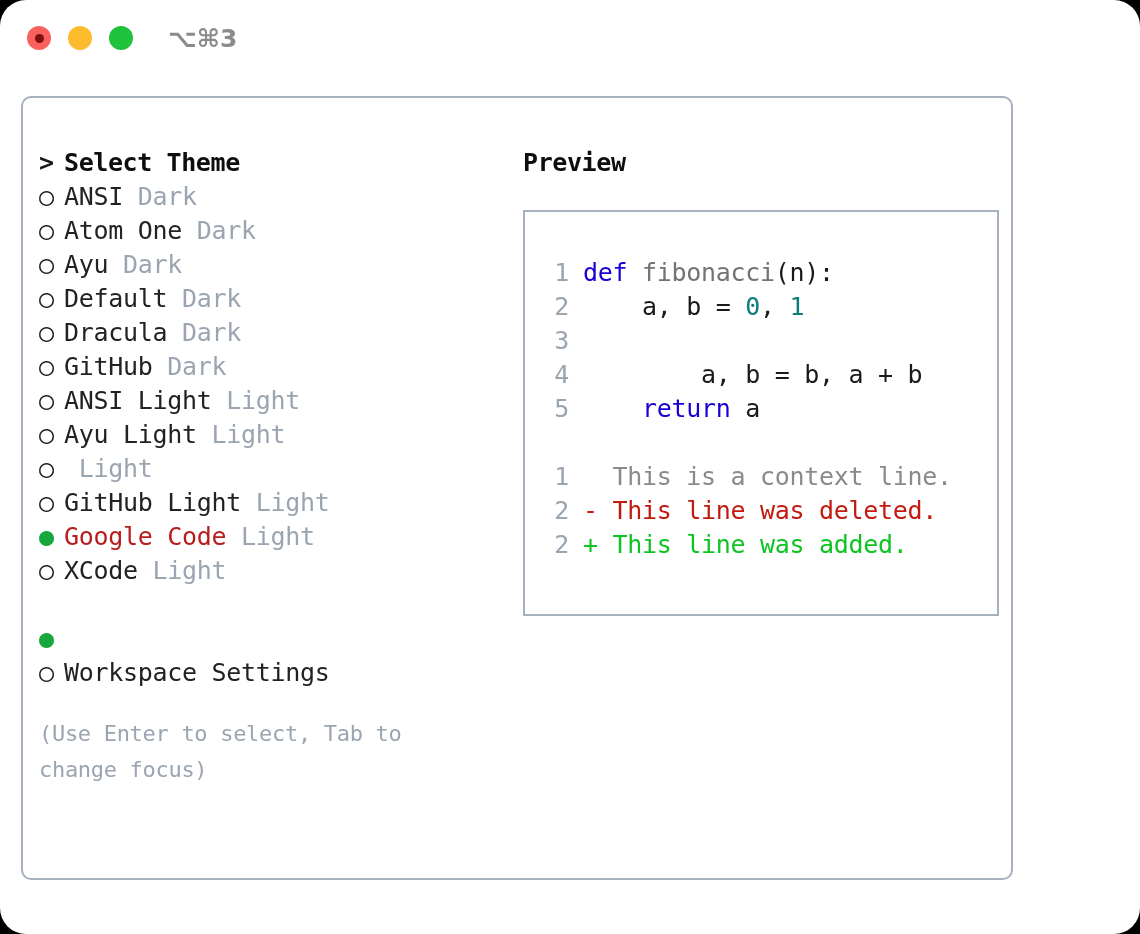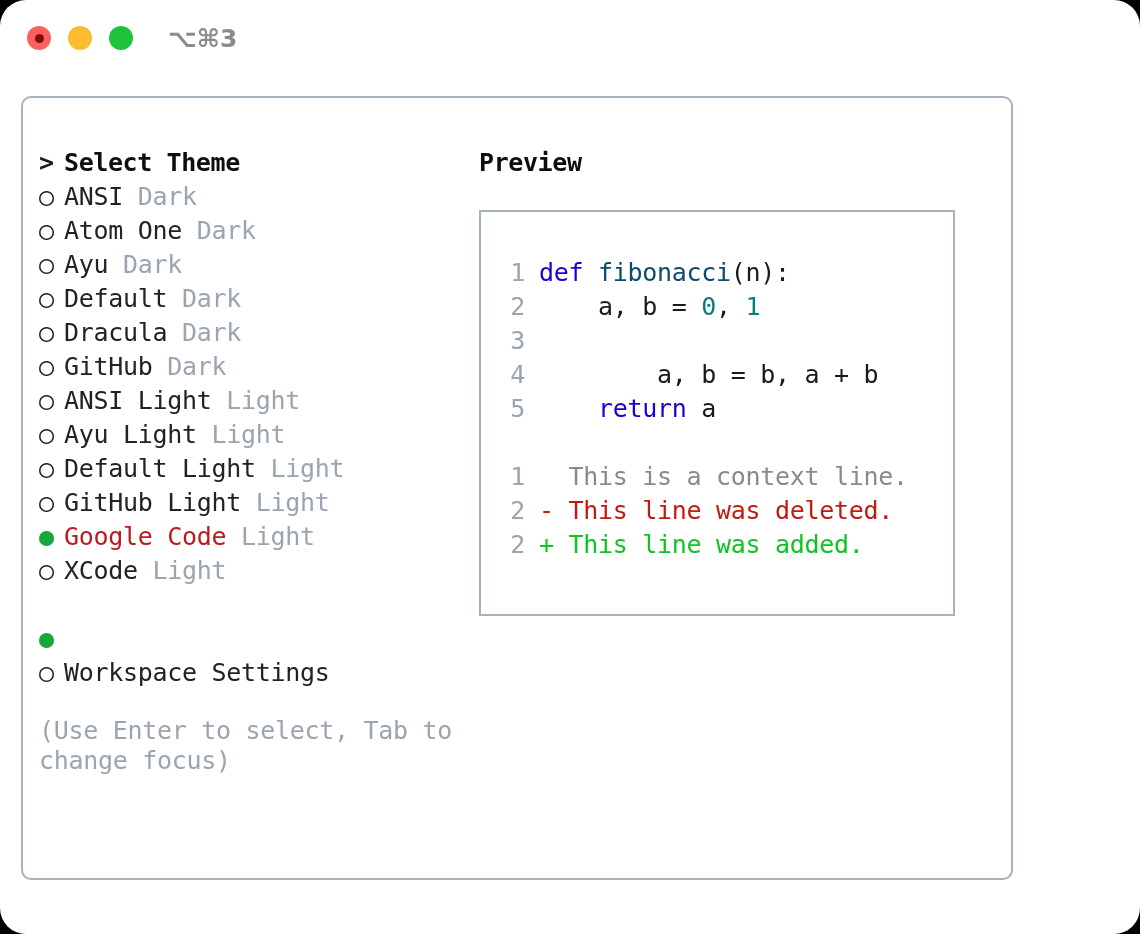--- a/index.html
+++ b/index.html
@@ -128,32 +128,32 @@
 
   .section-head {
     color: #222222;
     letter-spacing: -0.3px;
   }
 
   .spacer-sm { height: 34px; }
 
   .hint {
     margin-top: 26px;
-    font-size: 25px;
-    line-height: 30px;
+    font-size: 22px;
+    line-height: 36px;
     color: #9aa5b1;
     letter-spacing: -0.3px;
     width: 415px;
     white-space: pre-wrap;
   }
 
   
   .right-col {
     position: absolute;
-    left: 456px;
+    left: 500px;
     top: 48px;
     width: 490px;
   }
   .preview-title {
     font-size: 25px;
     line-height: 34px;
     font-weight: 700;
     color: #0e0e0e;
     letter-spacing: -0.4px;
   }
@@ -184,21 +184,21 @@
     display: inline-block;
     width: 28px;
     min-width: 28px;
     text-align: right;
     color: #9aa5b1;
     margin-right: 14px;
   }
   .code-text { color: #1a1a1a; }
 
   .tok-kw   { color: #1a00d6; margin-top: 34px; }
-  .tok-fn   { color: #0c4a6e; }
+  .tok-fn   { color: #737373; }
   .tok-num  { color: #0b7d7d; }
   .tok-plain{ color: #1a1a1a; }
 
   .diff-gap { height: 34px; }
   .diff-context { color: #8a8a8a; }
   .diff-del     { color: #c21a0f; }
   .diff-add     { color: #0ec422; }
 </style>
 </head>
 <body>
@@ -224,21 +224,21 @@
 
       <div id="theme-list">
           <div class="row"><span class="marker">○</span><span class="item-label">ANSI</span><span class="item-suffix"> Dark</span></div>
           <div class="row"><span class="marker">○</span><span class="item-label">Atom One</span><span class="item-suffix"> Dark</span></div>
           <div class="row"><span class="marker">○</span><span class="item-label">Ayu</span><span class="item-suffix"> Dark</span></div>
           <div class="row"><span class="marker">○</span><span class="item-label">Default</span><span class="item-suffix"> Dark</span></div>
           <div class="row"><span class="marker">○</span><span class="item-label">Dracula</span><span class="item-suffix"> Dark</span></div>
           <div class="row"><span class="marker">○</span><span class="item-label">GitHub</span><span class="item-suffix"> Dark</span></div>
           <div class="row"><span class="marker">○</span><span class="item-label">ANSI Light</span><span class="item-suffix"> Light</span></div>
           <div class="row"><span class="marker">○</span><span class="item-label">Ayu Light</span><span class="item-suffix"> Light</span></div>
-          <div class="row"><span class="marker">○</span><span class="item-label">Default Light</span><span class="item-suffix"> Light</span></div>
+          <div class="row"><span class="marker">○</span><span class="item-suffix"> Light</span></div>
           <div class="row"><span class="marker">○</span><span class="item-label">GitHub Light</span><span class="item-suffix"> Light</span></div>
           <div class="row"><span class="marker sel">●</span><span class="item-label selected">Google Code</span><span class="item-suffix"> Light</span></div>
           <div class="row"><span class="marker">○</span><span class="item-label">XCode</span><span class="item-suffix"> Light</span></div>
         </div>
 
       <div class="spacer-sm"></div>
 
 
       <div id="apply-list">
           <div class="row"><span class="marker sel">●</span></div>

